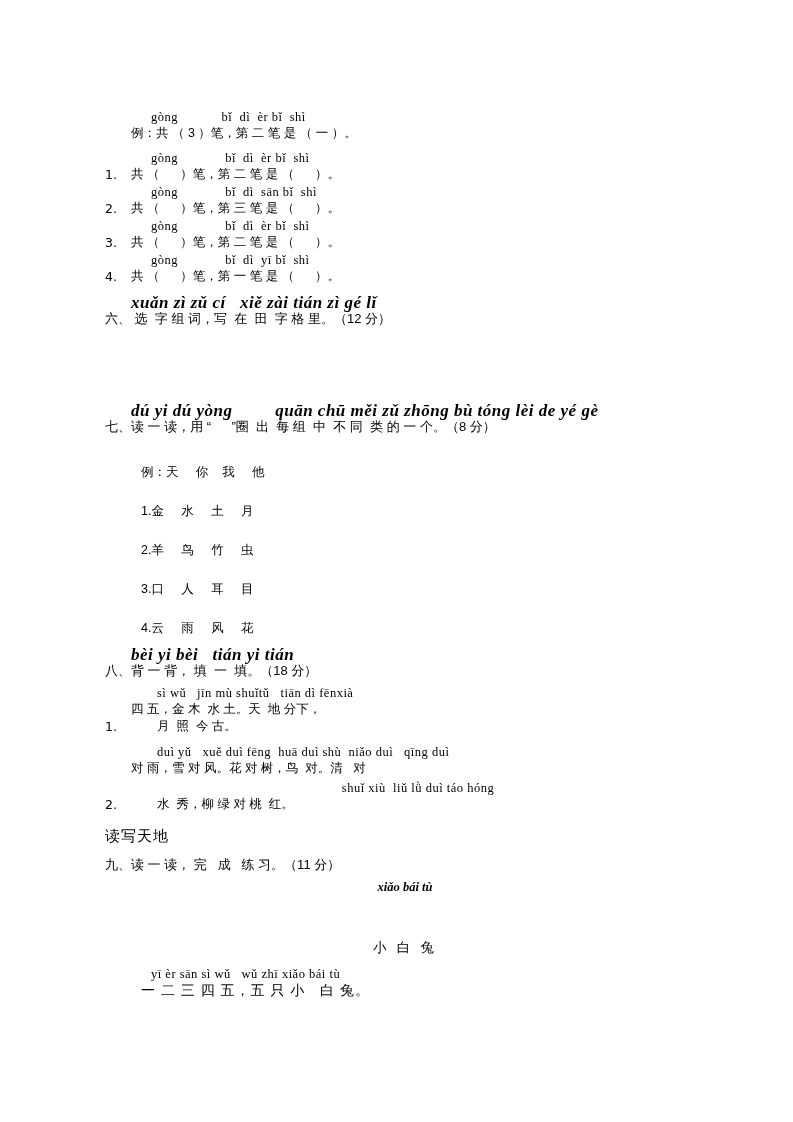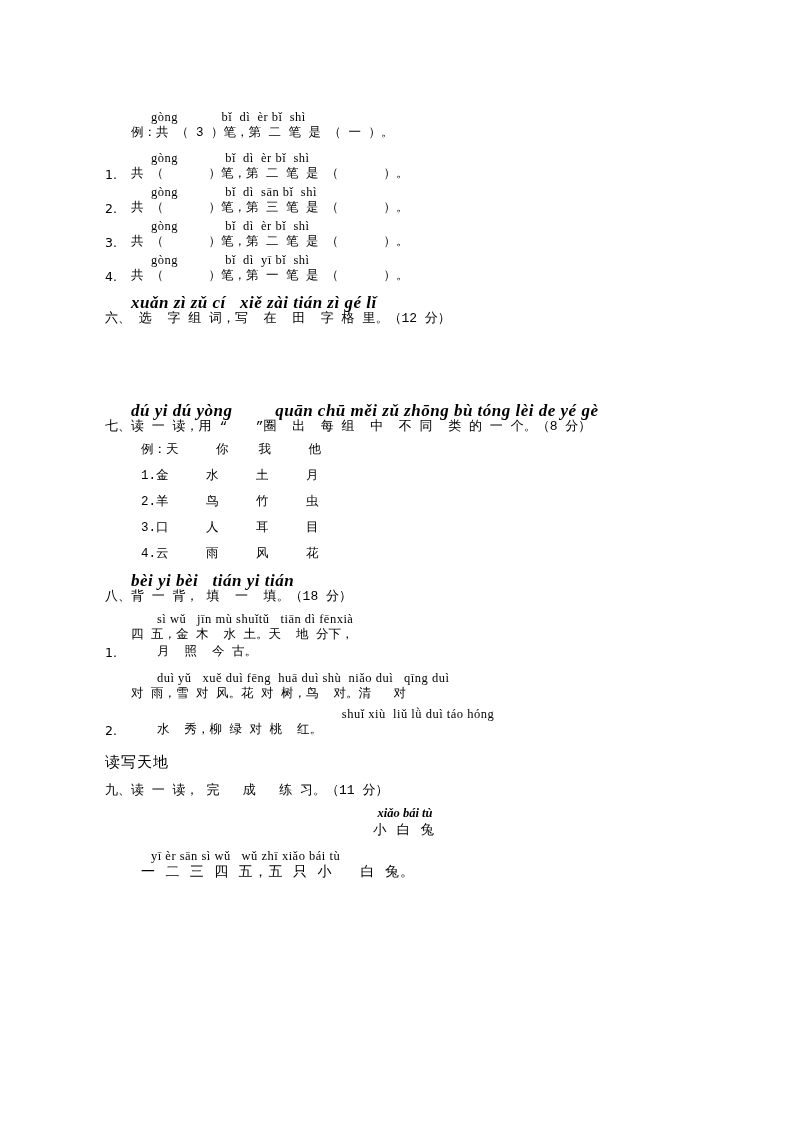--- a/index.html
+++ b/index.html
@@ -33,21 +33,21 @@
     font-size: 12.5px;
     letter-spacing: 0.5px;
     line-height: 15px;
     white-space: pre;
   }
   .pinyin.bold {
     font-weight: bold;
     font-style: italic;
   }
   .hanzi {
-    font-family: Liberation Mono, monospace;
+    font-family: Liberation Sans, sans-serif;
     font-size: 12.5px;
     line-height: 17px;
     white-space: pre;
   }
   .row {
     display: flex;
     align-items: flex-end;
   }
   .indent-num {
     width: 26px;
@@ -93,23 +93,24 @@
     font-weight: bold;
     font-style: italic;
     font-size: 12.5px;
     font-family: "Liberation Serif", serif;
   }
   .title-hanzi {
     text-align: center;
     font-family: "DejaVu Sans", sans-serif;
     font-size: 13.5px;
     letter-spacing: 3px;
-  }
-
-  .list-item { margin-bottom: 9px; }
+    margin-top: 44px;
+  }
+
+  .list-item { margin-bottom: 9px; margin-top: 22px; }
 
   .two-col {
     display: flex;
   }
   .two-col .num {
     width: 26px;
     flex: none;
     font-family: "DejaVu Sans", sans-serif;
     font-size: 12.5px;
     line-height: 17px;

